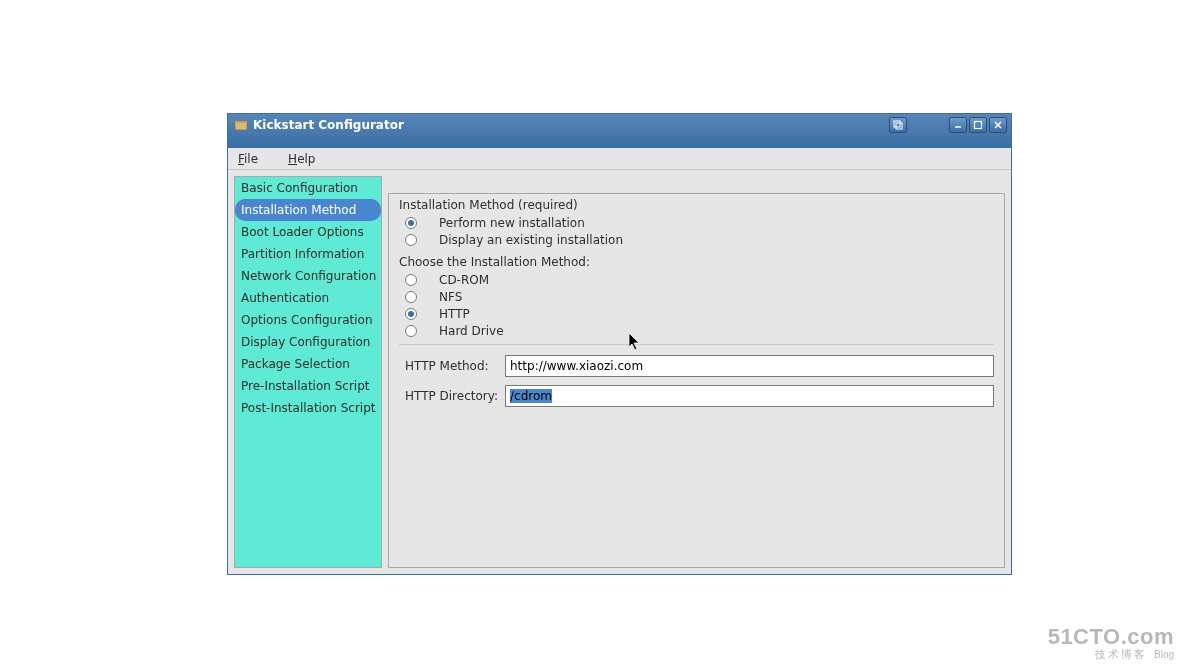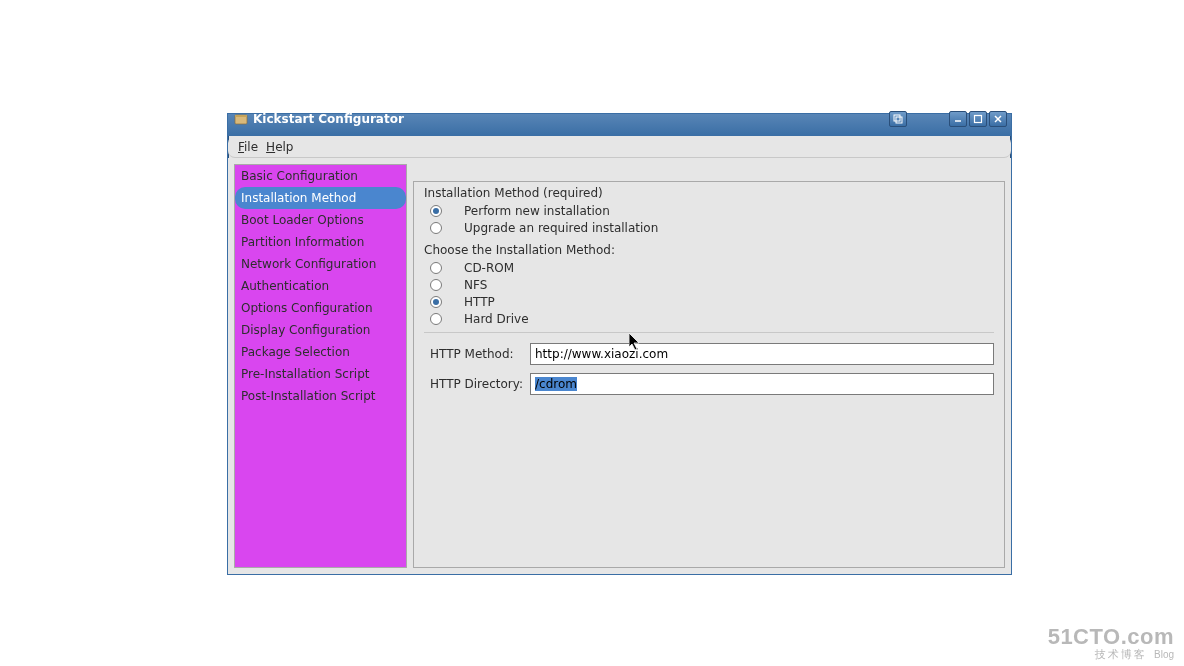--- a/index.html
+++ b/index.html
@@ -16,21 +16,21 @@
     position: absolute;
     left: 227px; top: 113px;
     width: 785px; height: 462px;
     border: 1px solid #3a6ea5;
     background: #e6e6e6;
     display: flex;
     flex-direction: column;
     box-shadow: 0 0 0 1px #2a4f7a inset;
   }
   .titlebar {
-    height: 22px;
+    height: 34px;
     background: linear-gradient(to bottom, #5885b6 0%, #3a6ea5 100%);
     color: #ffffff;
     display: flex;
     align-items: center;
     padding: 0 4px 12px 6px;
     font-weight: bold;
     font-size: 12px;
     user-select: none;
   }
   .titlebar .app-icon {
@@ -55,39 +55,38 @@
     cursor: pointer;
   }
   .titlebar .winbtn.dock { margin-right: 40px; }
   .menubar {
     height: 22px;
     background: #e6e6e6;
     border-bottom: 1px solid #c8c8c8;
     display: flex;
     align-items: center;
     padding: 0 6px;
-    gap: 0;
-    border-radius: 7px;
+    gap: 22px;
   }
   .menubar .menuitem {
     cursor: pointer;
     padding: 2px 4px;
   }
   .menubar .menuitem .mn { text-decoration: underline; }
   .body {
     flex: 1 1 auto;
     display: flex;
     padding: 6px;
     gap: 6px;
     background: #e6e6e6;
   }
   .sidebar {
-    width: 173px;
+    width: 148px;
     border: 1px solid #a9a9a9;
-    background: #d946ef;
+    background: #5eead4;
     overflow: hidden;
   }
   .sidebar .navitem {
     padding: 3px 6px;
     cursor: pointer;
     white-space: nowrap;
     line-height: 16px;
   }
   .sidebar .navitem.selected {
     background: #4a86cf;
@@ -258,21 +257,21 @@
     <div class="main">
 
       <div class="section-label">Installation Method (required)</div>
 
       <div class="radio-row">
         <span class="radio checked"></span>
         <span>Perform new installation</span>
       </div>
       <div class="radio-row">
         <span class="radio"></span>
-        <span>Upgrade an required installation</span>
+        <span>Display an existing installation</span>
       </div>
 
       <div class="section-label" style="margin-top:8px;">Choose the Installation Method:</div>
 
       <div class="radio-row">
         <span class="radio"></span>
         <span>CD-ROM</span>
       </div>
       <div class="radio-row">
         <span class="radio"></span>

